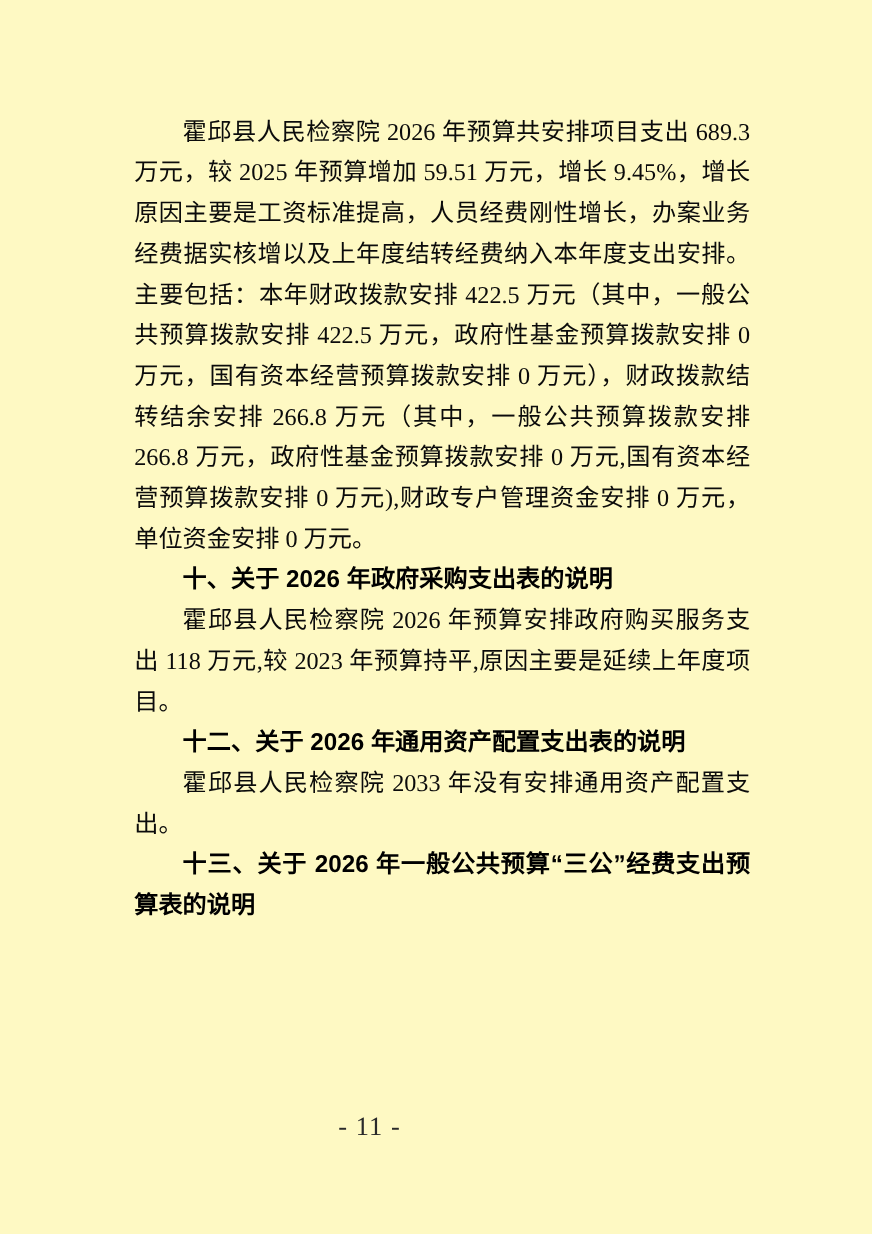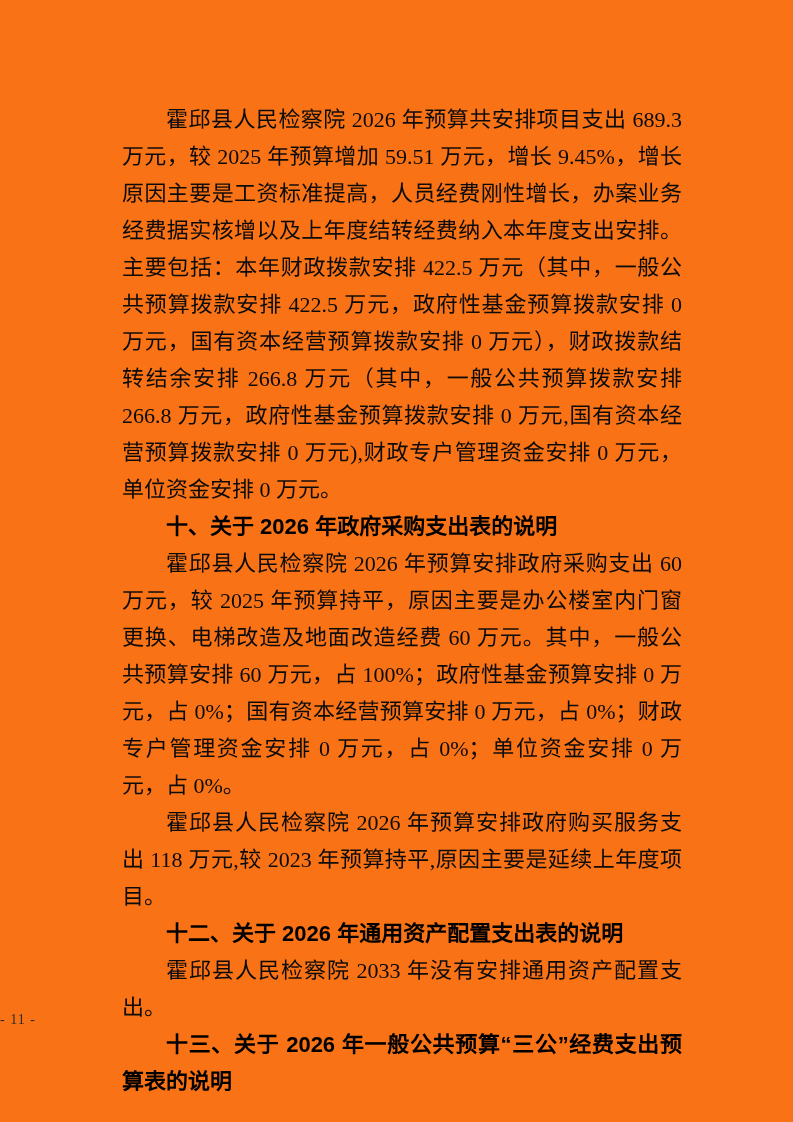--- a/index.html
+++ b/index.html
@@ -1,21 +1,21 @@
 <!DOCTYPE html>
 <html lang="zh-CN"><head>
 <meta charset="utf-8">
 <style>
   * { margin: 0; padding: 0; box-sizing: border-box; }
   html, body { background: #ffffff; }
   .page {
     position: relative;
     width: 793px;
     height: 1122px;
-    background: #f97316;
+    background: #fef9c3;
     overflow: hidden;
     font-family: "Liberation Serif", "DejaVu Serif", serif;
     color: #000000;
   }
   .content {
     position: absolute;
     left: 122px;
     top: 101px;
     width: 560px;
   }
@@ -37,34 +37,33 @@
     text-justify: inter-ideograph;
     text-indent: 2em;
     color: #000000;
     font-weight: 700;
   }
   .page-number {
     position: absolute;
     top: 1012px;
     left: 0;
     width: 672px;
-    text-align: left;
+    text-align: center;
     font-family: "Liberation Serif", "DejaVu Serif", serif;
-    font-size: 14px;
+    font-size: 24px;
     color: #2a2a2a;
     letter-spacing: 1px;
   }
 </style>
 </head>
 <body>
 
 <div class="page">
   <div class="content">
       <p class="para">霍邱县人民检察院 2026 年预算共安排项目支出 689.3 万元，较 2025 年预算增加 59.51 万元，增长 9.45%，增长原因主要是工资标准提高，人员经费刚性增长，办案业务经费据实核增以及上年度结转经费纳入本年度支出安排。主要包括：本年财政拨款安排 422.5 万元（其中，一般公共预算拨款安排 422.5 万元，政府性基金预算拨款安排 0 万元，国有资本经营预算拨款安排 0 万元），财政拨款结转结余安排 266.8 万元（其中，一般公共预算拨款安排 266.8 万元，政府性基金预算拨款安排 0 万元,国有资本经营预算拨款安排 0 万元),财政专户管理资金安排 0 万元，单位资金安排 0 万元。</p>
       <p class="heading">十、关于 2026 年政府采购支出表的说明</p>
-      <p class="para">霍邱县人民检察院 2026 年预算安排政府采购支出 60 万元，较 2025 年预算持平，原因主要是办公楼室内门窗更换、电梯改造及地面改造经费 60 万元。其中，一般公共预算安排 60 万元，占 100%；政府性基金预算安排 0 万元，占 0%；国有资本经营预算安排 0 万元，占 0%；财政专户管理资金安排 0 万元，占 0%；单位资金安排 0 万元，占 0%。</p>
       <p class="para">霍邱县人民检察院 2026 年预算安排政府购买服务支出 118 万元,较 2023 年预算持平,原因主要是延续上年度项目。</p>
       <p class="heading">十二、关于 2026 年通用资产配置支出表的说明</p>
       <p class="para">霍邱县人民检察院 2033 年没有安排通用资产配置支出。</p>
       <p class="heading">十三、关于 2026 年一般公共预算“三公”经费支出预算表的说明</p>
     </div>
   <div class="page-number">- 11 -</div>
 </div>
 
 </body></html>

